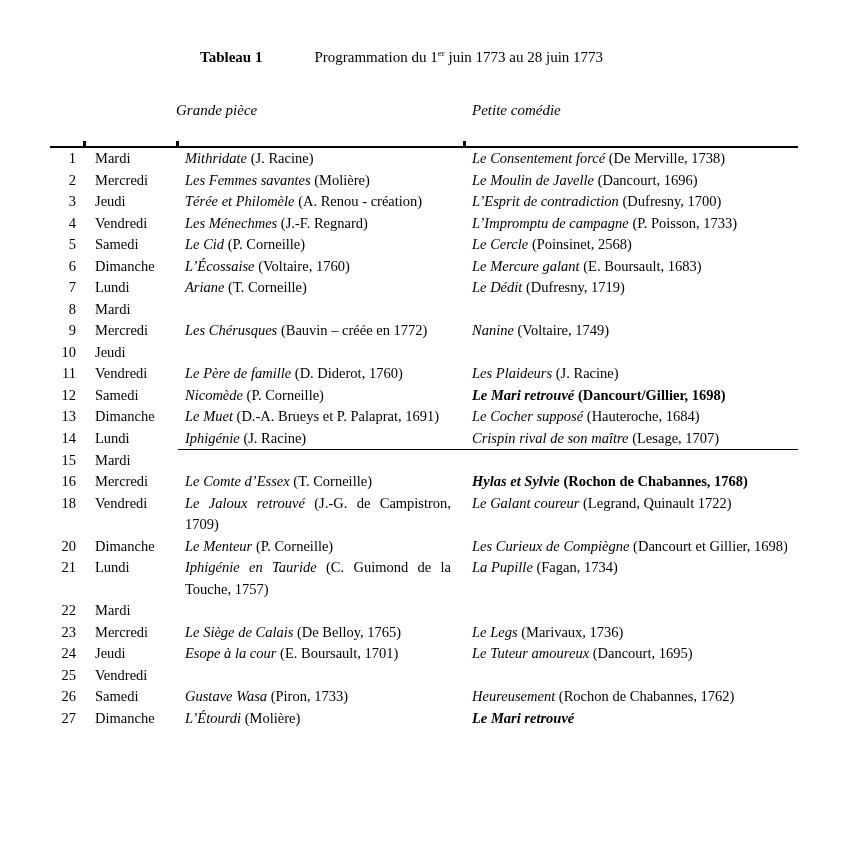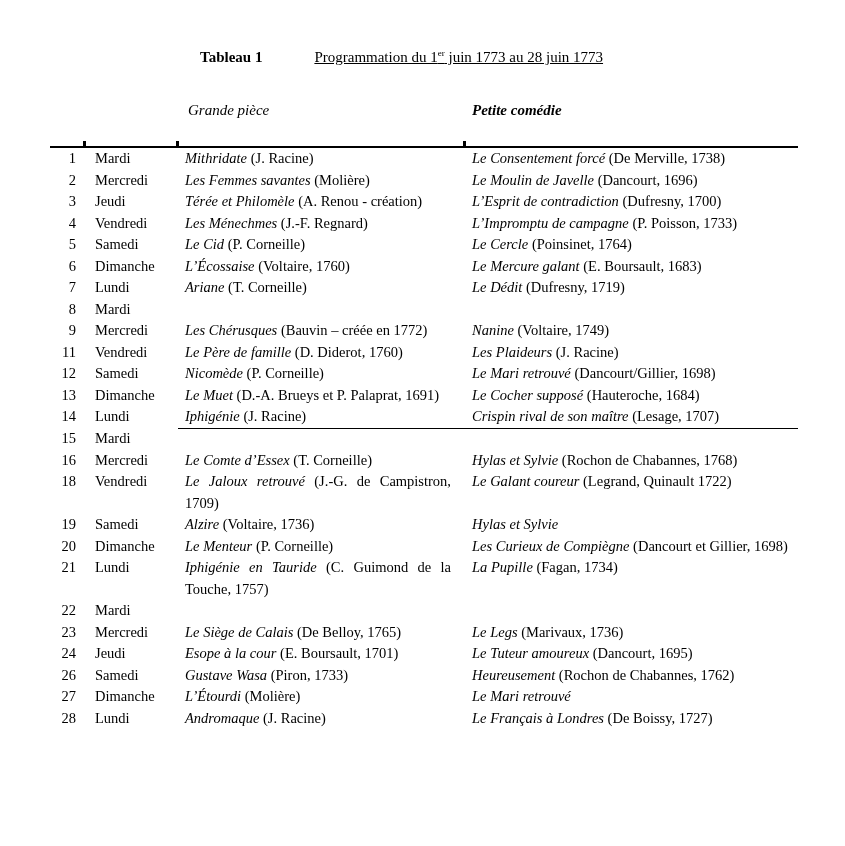--- a/index.html
+++ b/index.html
@@ -13,32 +13,32 @@
     overflow: hidden;
   }
   .caption {
     position: absolute;
     top: 47px; left: 200px;
     font-size: 15px;
     line-height: 20px;
     white-space: nowrap;
   }
   .caption-label { font-weight: bold; }
-  .caption-title { margin-left: 52px; text-decoration: underline; }
+  .caption-title { margin-left: 52px; }
   .caption-title sup { font-size: 9px; vertical-align: super; line-height: 0; }
 
   .col-headers {
     position: absolute;
     top: 102px; left: 0;
     width: 845px; height: 20px;
     font-size: 15px;
     font-style: italic;
   }
-  .hdr-grande { position: absolute; left: 188px; top: 0; }
-  .hdr-petite { position: absolute; left: 472px; top: 0; font-weight: bold; }
+  .hdr-grande { position: absolute; left: 176px; top: 0; }
+  .hdr-petite { position: absolute; left: 472px; top: 0; }
 
   .table-wrap {
     position: absolute;
     top: 141px; left: 50px;
     width: 748px;
   }
   .ticks { position: relative; height: 5px; }
   .tick {
     position: absolute; bottom: 0;
     width: 3px; height: 5px;
@@ -56,21 +56,21 @@
     font-size: 14.5px;
     line-height: 21.5px;
   }
   td { vertical-align: top; padding: 0; }
   td.num   { width: 35px;  text-align: right; padding-right: 9px; }
   td.day   { width: 93px;  padding-left: 10px; margin-top: 8px; }
   td.play  { text-align: justify; }
   td.grande { width: 287px; padding-left: 7px; padding-right: 14px; }
   td.petite { width: 333px; padding-left: 7px; padding-right: 2px; }
   td.play .t { font-style: italic; }
-  td.play.bold { font-weight: normal; }
+  td.play.bold { font-weight: bold; }
   tr.rule-after td.grande,
   tr.rule-after td.petite { border-bottom: 1.7px solid #000; }
 </style>
 </head>
 <body>
 
 <div class="caption">
   <span class="caption-label">Tableau 1</span><span class="caption-title"><span>Programmation du 1</span><sup>er</sup><span> juin 1773 au 28 juin 1773</span></span>
 </div>
 
@@ -108,21 +108,21 @@
         <tr>
           <td class="num">4</td>
           <td class="day">Vendredi</td>
           <td class="play grande"><span class="t">Les Ménechmes</span><span class="n"> (J.-F. Regnard)</span></td>
           <td class="play petite"><span class="t">L’Impromptu de campagne</span><span class="n"> (P. Poisson, 1733)</span></td>
         </tr>
         <tr>
           <td class="num">5</td>
           <td class="day">Samedi</td>
           <td class="play grande"><span class="t">Le Cid</span><span class="n"> (P. Corneille)</span></td>
-          <td class="play petite"><span class="t">Le Cercle</span><span class="n"> (Poinsinet, 1764)</span></td>
+          <td class="play petite"><span class="t">Le Cercle</span><span class="n"> (Poinsinet, 2568)</span></td>
         </tr>
         <tr>
           <td class="num">6</td>
           <td class="day">Dimanche</td>
           <td class="play grande"><span class="t">L’Écossaise</span><span class="n"> (Voltaire, 1760)</span></td>
           <td class="play petite"><span class="t">Le Mercure galant</span><span class="n"> (E. Boursault, 1683)</span></td>
         </tr>
         <tr>
           <td class="num">7</td>
           <td class="day">Lundi</td>
@@ -133,20 +133,26 @@
           <td class="num">8</td>
           <td class="day">Mardi</td>
           <td class="play grande"><span class="t"></span><span class="n"></span></td>
           <td class="play petite"><span class="t"></span><span class="n"></span></td>
         </tr>
         <tr>
           <td class="num">9</td>
           <td class="day">Mercredi</td>
           <td class="play grande"><span class="t">Les Chérusques</span><span class="n"> (Bauvin – créée en 1772)</span></td>
           <td class="play petite"><span class="t">Nanine</span><span class="n"> (Voltaire, 1749)</span></td>
+        </tr>
+        <tr>
+          <td class="num">10</td>
+          <td class="day">Jeudi</td>
+          <td class="play grande"><span class="t"></span><span class="n"></span></td>
+          <td class="play petite"><span class="t"></span><span class="n"></span></td>
         </tr>
         <tr>
           <td class="num">11</td>
           <td class="day">Vendredi</td>
           <td class="play grande"><span class="t">Le Père de famille</span><span class="n"> (D. Diderot, 1760)</span></td>
           <td class="play petite"><span class="t">Les Plaideurs</span><span class="n"> (J. Racine)</span></td>
         </tr>
         <tr>
           <td class="num">12</td>
           <td class="day">Samedi</td>
@@ -177,26 +183,20 @@
           <td class="play grande"><span class="t">Le Comte d’Essex</span><span class="n"> (T. Corneille)</span></td>
           <td class="play petite bold"><span class="t">Hylas et Sylvie</span><span class="n"> (Rochon de Chabannes, 1768)</span></td>
         </tr>
         <tr>
           <td class="num">18</td>
           <td class="day">Vendredi</td>
           <td class="play grande"><span class="t">Le Jaloux retrouvé</span><span class="n"> (J.-G. de Campistron, 1709)</span></td>
           <td class="play petite"><span class="t">Le Galant coureur</span><span class="n"> (Legrand, Quinault 1722)</span></td>
         </tr>
         <tr>
-          <td class="num">19</td>
-          <td class="day">Samedi</td>
-          <td class="play grande"><span class="t">Alzire</span><span class="n"> (Voltaire, 1736)</span></td>
-          <td class="play petite bold"><span class="t">Hylas et Sylvie</span><span class="n"></span></td>
-        </tr>
-        <tr>
           <td class="num">20</td>
           <td class="day">Dimanche</td>
           <td class="play grande"><span class="t">Le Menteur</span><span class="n"> (P. Corneille)</span></td>
           <td class="play petite"><span class="t">Les Curieux de Compiègne</span><span class="n"> (Dancourt et Gillier, 1698)</span></td>
         </tr>
         <tr>
           <td class="num">21</td>
           <td class="day">Lundi</td>
           <td class="play grande"><span class="t">Iphigénie en Tauride</span><span class="n"> (C. Guimond de la Touche, 1757)</span></td>
           <td class="play petite"><span class="t">La Pupille</span><span class="n"> (Fagan, 1734)</span></td>
@@ -213,32 +213,32 @@
           <td class="play grande"><span class="t">Le Siège de Calais</span><span class="n"> (De Belloy, 1765)</span></td>
           <td class="play petite"><span class="t">Le Legs</span><span class="n"> (Marivaux, 1736)</span></td>
         </tr>
         <tr>
           <td class="num">24</td>
           <td class="day">Jeudi</td>
           <td class="play grande"><span class="t">Esope à la cour</span><span class="n"> (E. Boursault, 1701)</span></td>
           <td class="play petite"><span class="t">Le Tuteur amoureux</span><span class="n"> (Dancourt, 1695)</span></td>
         </tr>
         <tr>
+          <td class="num">25</td>
+          <td class="day">Vendredi</td>
+          <td class="play grande"><span class="t"></span><span class="n"></span></td>
+          <td class="play petite"><span class="t"></span><span class="n"></span></td>
+        </tr>
+        <tr>
           <td class="num">26</td>
           <td class="day">Samedi</td>
           <td class="play grande"><span class="t">Gustave Wasa</span><span class="n"> (Piron, 1733)</span></td>
           <td class="play petite"><span class="t">Heureusement</span><span class="n"> (Rochon de Chabannes, 1762)</span></td>
         </tr>
         <tr>
           <td class="num">27</td>
           <td class="day">Dimanche</td>
           <td class="play grande"><span class="t">L’Étourdi</span><span class="n"> (Molière)</span></td>
           <td class="play petite bold"><span class="t">Le Mari retrouvé</span><span class="n"></span></td>
         </tr>
-        <tr>
-          <td class="num">28</td>
-          <td class="day">Lundi</td>
-          <td class="play grande"><span class="t">Andromaque</span><span class="n"> (J. Racine)</span></td>
-          <td class="play petite"><span class="t">Le Français à Londres</span><span class="n"> (De Boissy, 1727)</span></td>
-        </tr>
       </tbody>
   </table>
 </div>
 
 </body></html>

